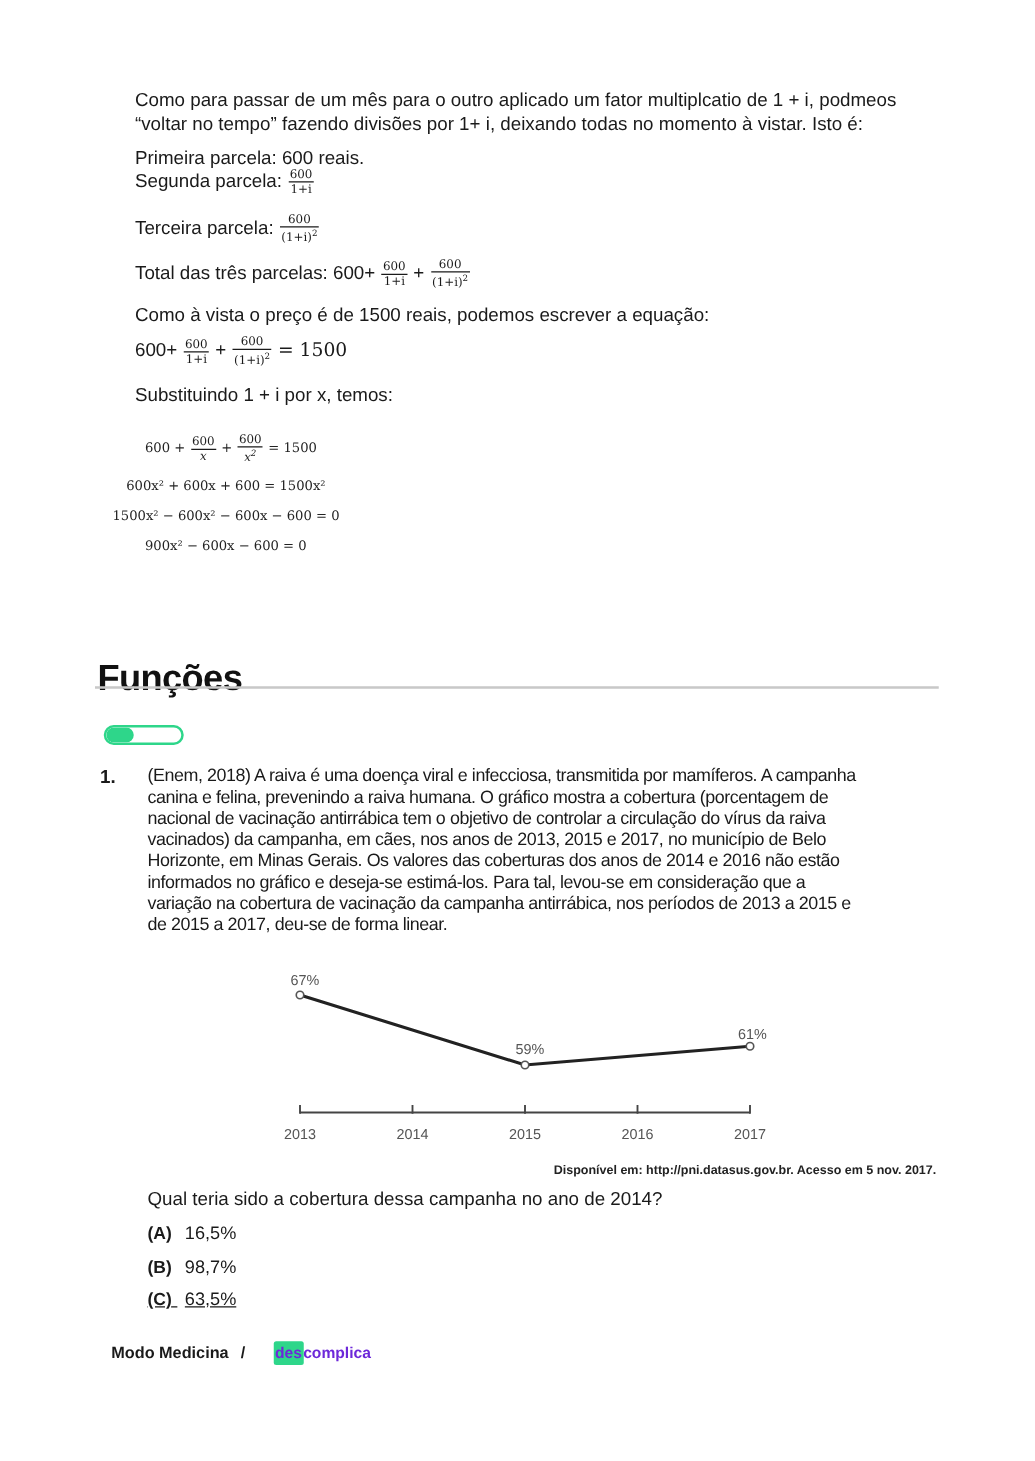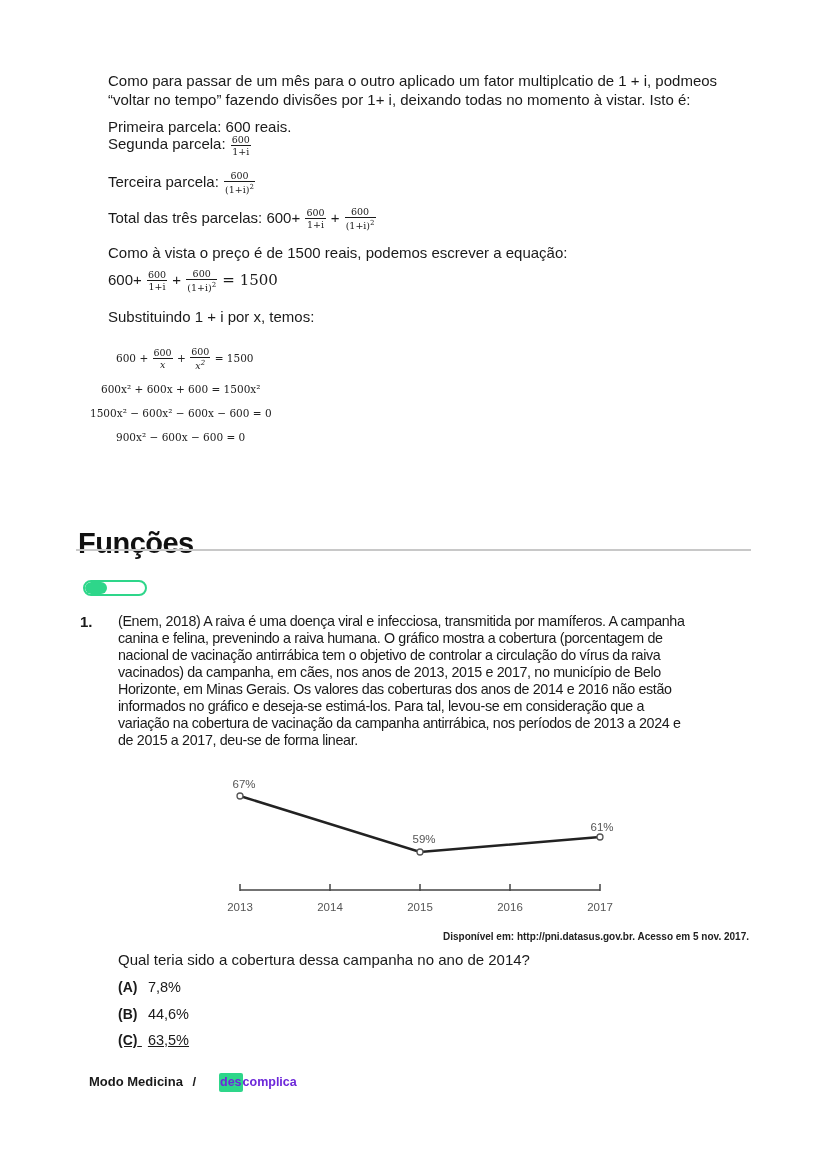--- a/index.html
+++ b/index.html
@@ -88,21 +88,21 @@
 </div>
 
 <div class="abs qnum" style="left:80px; top:613px;">1.</div>
 <div class="abs" style="left:118px; top:613px; width:632px;">
   <div class="para">(Enem, 2018) A raiva é uma doença viral e infecciosa, transmitida por mamíferos. A campanha</div>
   <div class="para">canina e felina, prevenindo a raiva humana. O gráfico mostra a cobertura (porcentagem de</div>
   <div class="para">nacional de vacinação antirrábica tem o objetivo de controlar a circulação do vírus da raiva</div>
   <div class="para">vacinados) da campanha, em cães, nos anos de 2013, 2015 e 2017, no município de Belo</div>
   <div class="para">Horizonte, em Minas Gerais. Os valores das coberturas dos anos de 2014 e 2016 não estão</div>
   <div class="para">informados no gráfico e deseja-se estimá-los. Para tal, levou-se em consideração que a</div>
-  <div class="para">variação na cobertura de vacinação da campanha antirrábica, nos períodos de 2013 a 2024 e</div>
+  <div class="para">variação na cobertura de vacinação da campanha antirrábica, nos períodos de 2013 a 2015 e</div>
   <div class="para">de 2015 a 2017, deu-se de forma linear.</div>
 </div>
 
 <svg class="abs" style="left:210px; top:770px;" width="420" height="150" viewBox="0 0 420 150">
 
   <line x1="30" y1="120" x2="390" y2="120" stroke="#444" stroke-width="1.5"></line>
   <g>
     <line x1="30" y1="114" x2="30" y2="121" stroke="#444" stroke-width="1.5"></line>
     <line x1="120" y1="114" x2="120" y2="121" stroke="#444" stroke-width="1.5"></line>
     <line x1="210" y1="114" x2="210" y2="121" stroke="#444" stroke-width="1.5"></line>
@@ -123,25 +123,25 @@
   <text class="chart-label" x="214" y="73" text-anchor="middle">59%</text>
   <text class="chart-label" x="392" y="61" text-anchor="middle">61%</text>
 </svg>
 
 <div class="abs source" style="right:79px; top:931px;">Disponível em: http://pni.datasus.gov.br. Acesso em 5 nov. 2017.</div>
 
 <div class="abs txt" style="left:118px; top:951px;">Qual teria sido a cobertura dessa campanha no ano de 2014?</div>
 
 <div class="abs" style="left:118px; top:978px;">
   <span class="opt-letter">(A)</span>
-  <span class="opt-val" style="margin-left:6px;">7,8%</span>
+  <span class="opt-val" style="margin-left:6px;">16,5%</span>
 </div>
 <div class="abs" style="left:118px; top:1005px;">
   <span class="opt-letter">(B)</span>
-  <span class="opt-val" style="margin-left:6px;">44,6%</span>
+  <span class="opt-val" style="margin-left:6px;">98,7%</span>
 </div>
 <div class="abs" style="left:118px; top:1031px;text-decoration:underline;">
   <span class="opt-letter">(C)</span>
   <span class="opt-val" style="margin-left:6px;">63,5%</span>
 </div>
 
 <div class="abs footer-brand" style="left:89px; top:1074px;">
   <span>Modo Medicina</span>
   <span style="margin-left:6px;">/</span>
 </div>

